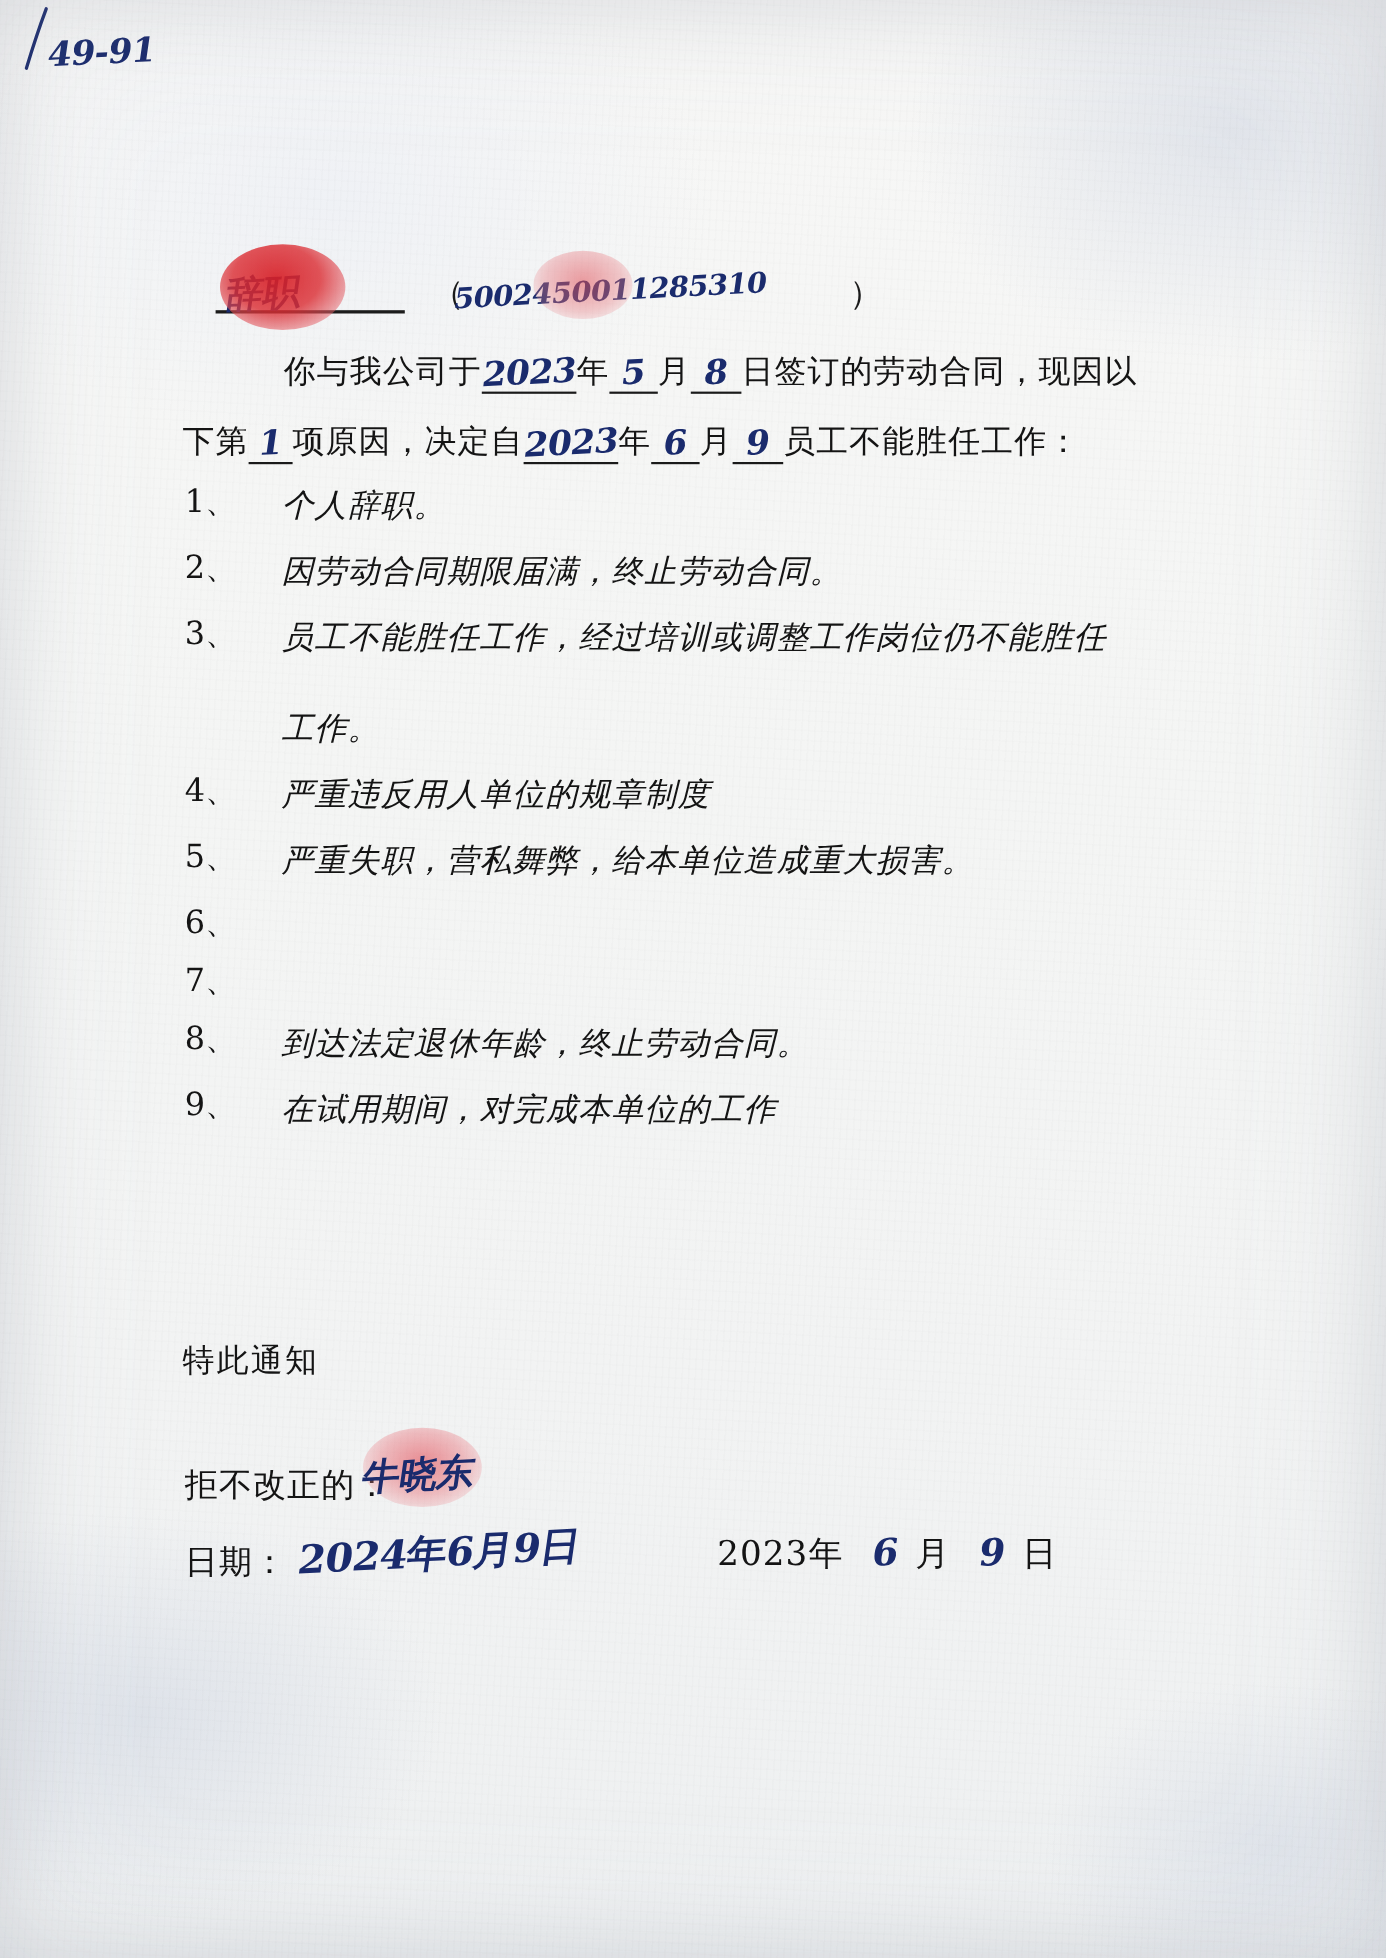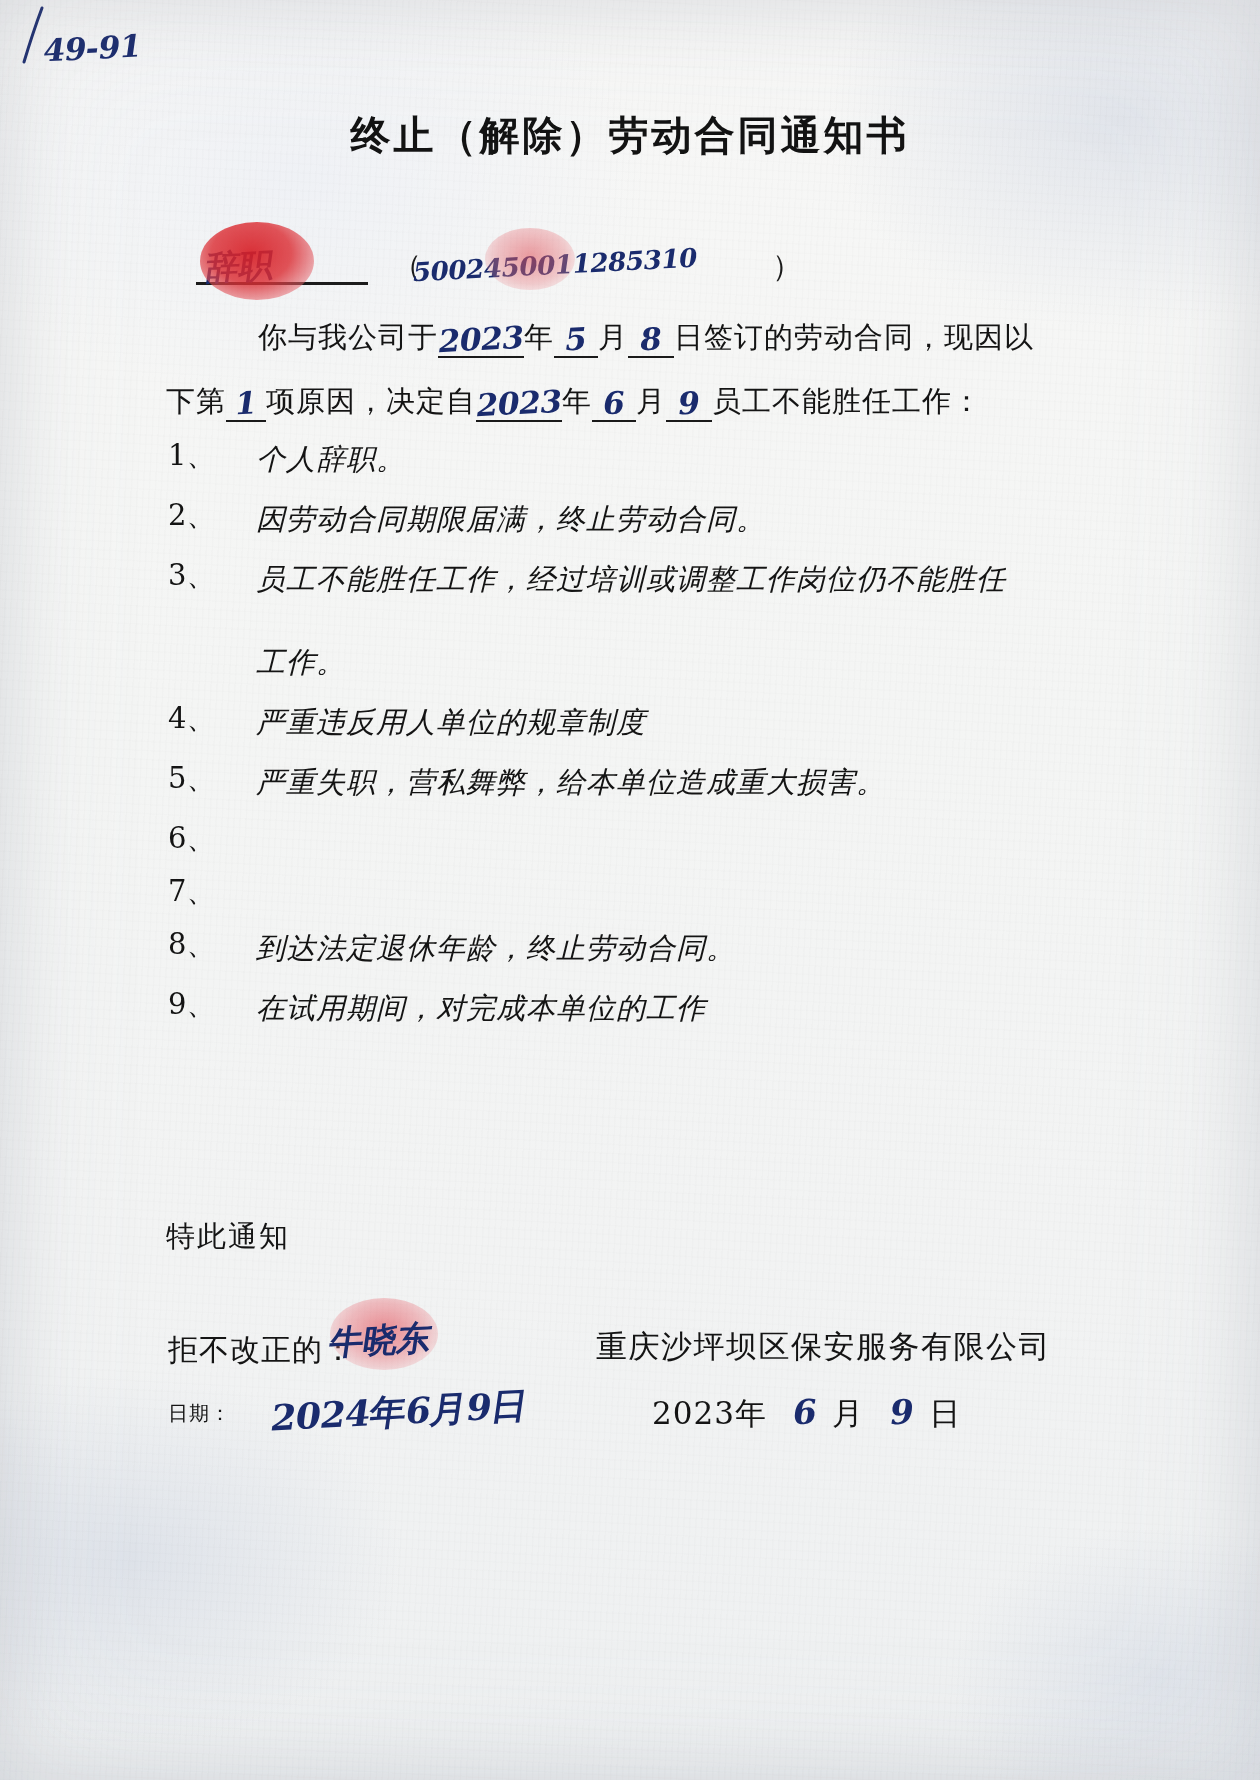--- a/index.html
+++ b/index.html
@@ -249,21 +249,21 @@
     background:
       radial-gradient(ellipse at 50% 45%, rgba(226,74,84,0.62) 0%, rgba(233,118,126,0.45) 50%, rgba(245,185,190,0.18) 84%, rgba(255,255,255,0) 100%);
     filter: blur(0.5px);
     pointer-events: none;
   }
   .date-left-label {
     position: absolute;
     top: 1400px;
     left: 168px;
     font-family: "DejaVu Serif", "Liberation Serif", serif;
-    font-size: 20px;
+    font-size: 30px;
     letter-spacing: 1px;
     color: #141414;
   }
   .date-left-hand {
     position: absolute;
     top: 1388px;
     left: 272px;
     font-size: 36px;
   }
   .company {
@@ -292,21 +292,20 @@
 <body>
 
 <div class="page">
   <div class="paper-texture"></div>
 
   <svg class="corner-slash" viewBox="0 0 26 58">
     <path d="M22 2 C16 18, 10 36, 4 56" stroke="#1a2b6d" stroke-width="3" fill="none" stroke-linecap="round"></path>
   </svg>
   <div class="corner-num hand hand-skew">49-91</div>
 
-  <div class="doc-title">终止（解除）劳动合同通知书</div>
 
   <div class="name-row">
     <div class="name-underline"></div>
     <div class="name-hand hand hand-skew">辞职</div>
     <div class="paren-open">（</div>
     <div class="id-hand hand hand-skew">5002450011285310</div>
     <div class="paren-close">）</div>
   </div>
   <div class="stamp"></div>
   <div class="stamp-2"></div>
@@ -361,19 +360,18 @@
 
   <div class="notice">特此通知</div>
 
   <div class="sig-left-label">拒不改正的：</div>
   <div class="stamp-3"></div>
   <div class="sig-left-hand hand hand-skew">牛晓东</div>
 
   <div class="date-left-label">日期：</div>
   <div class="date-left-hand hand hand-skew">2024年6月9日</div>
 
-  <div class="company">重庆沙坪坝区保安服务有限公司</div>
   <div class="company-date">
     <span>2023</span><span>年</span><span class="gap-md"></span><span class="hand hand-skew">6</span><span class="gap-sm"></span><span>月</span><span class="gap-md"></span><span class="hand hand-skew">9</span><span class="gap-sm"></span><span>日</span>
   </div>
 
   <div class="edge-shadow"></div>
 </div>
 
 </body></html>

